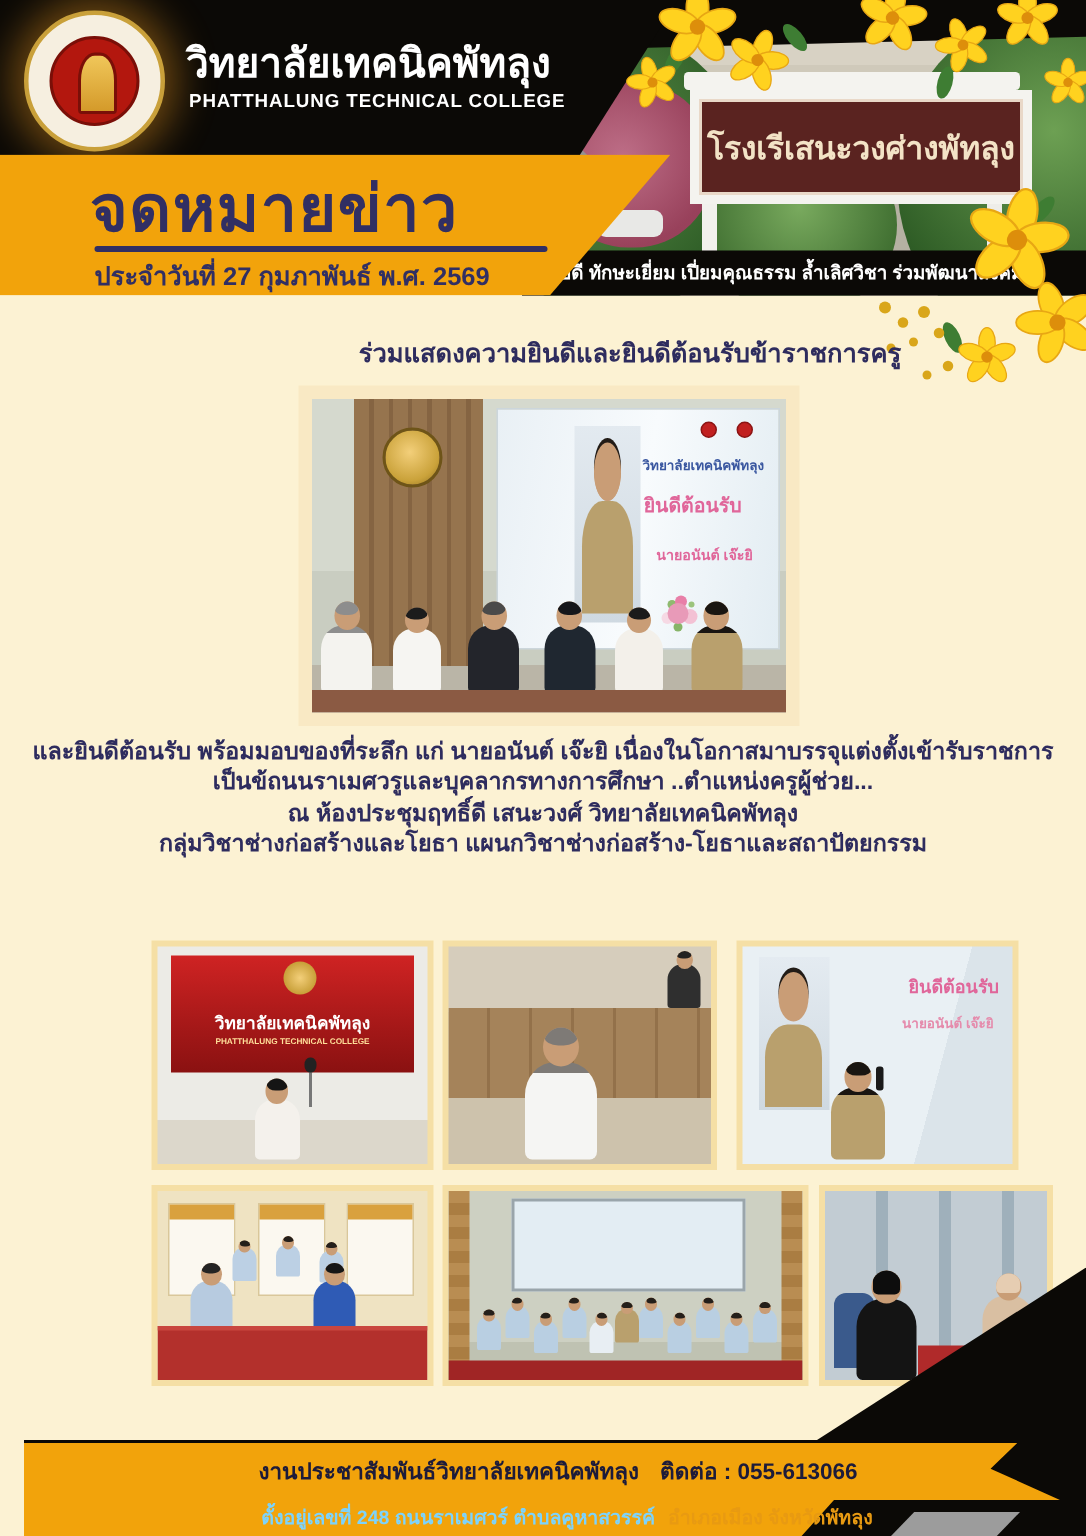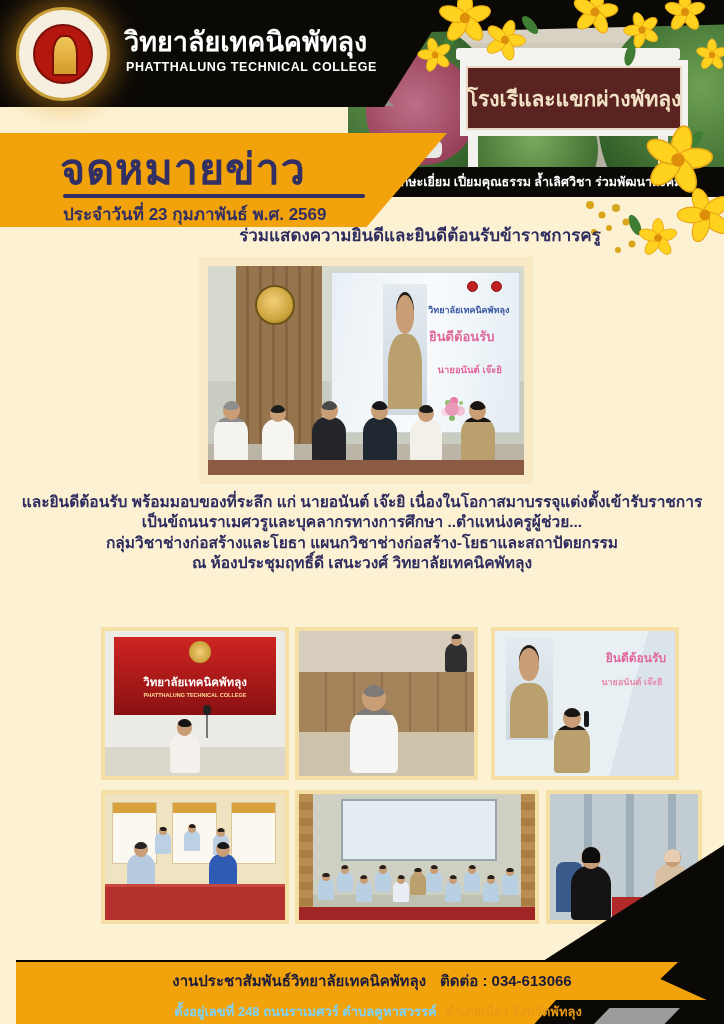--- a/index.html
+++ b/index.html
@@ -41,21 +41,21 @@
   .logo::before{content:"";position:absolute;inset:16%;border-radius:50%;
     background:#b3170e;border:2px solid #7a0f08;}
   .logo::after{content:"";position:absolute;left:38%;top:28%;width:24%;height:42%;
     background:linear-gradient(#f0c75a,#d49a2a);border:2px solid #7a0f08;
     border-radius:45% 45% 8% 8%;}
   .cname-th{left:124px;top:20px;color:#fff;font-size:27px;font-weight:800;white-space:nowrap;}
   .cname-en{left:126px;top:60px;color:#fff;font-size:12.5px;font-weight:700;
     letter-spacing:.6px;white-space:nowrap;}
 
   .banner{left:0;top:103px;width:447px;height:94px;background:#F2A30B;
-    clip-path:polygon(0 0,100% 0,82% 100%,0 100%);margin-top:30px;}
+    clip-path:polygon(0 0,100% 0,82% 100%,0 100%);}
   .banner-title{left:60px;top:2px;color:#312F63;font-size:43px;font-weight:800;
     letter-spacing:1px;white-space:nowrap;}
   .banner-underline{left:63px;top:61px;width:302px;height:4px;background:#312F63;border-radius:2px;}
   .banner-date{left:63px;top:67px;color:#312F63;font-size:17px;font-weight:700;white-space:nowrap;}
 
   .motto-strip{left:348px;top:167px;width:376px;height:30px;background:#0B0906;
     display:flex;align-items:center;justify-content:flex-start;padding-left:10px;box-sizing:border-box;}
   .motto-text{color:#fff;font-size:12.5px;font-weight:700;white-space:nowrap;}
 
   
@@ -173,39 +173,39 @@
     <span class="abs sp-green1"></span>
     <span class="abs sp-green2"></span>
     <span class="abs sp-bougain"></span>
     <span class="abs sp-road"></span>
     <span class="abs sp-car"></span>
     <span class="abs sp-green3"></span>
     <span class="abs sp-postL"></span>
     <span class="abs sp-postR"></span>
     <span class="abs sp-beam"></span>
     <div class="abs sp-board">
-      <span class="sp-board-text">โรงเรีและแขกผ่างพัทลุง</span>
+      <span class="sp-board-text">โรงเรีเสนะวงศ่างพัทลุง</span>
     </div>
   </div>
   <div class="abs top-bar-right"></div>
 
   <div class="abs motto-strip">
     <span class="motto-text">วินัยดี ทักษะเยี่ยม เปี่ยมคุณธรรม ล้ำเลิศวิชา ร่วมพัฒนาสังคม</span>
   </div>
 
   <div class="abs gray-sliver"></div>
   <div class="abs header-black"></div>
   <div class="abs logo"></div>
   <div class="abs cname-th">วิทยาลัยเทคนิคพัทลุง</div>
   <div class="abs cname-en">PHATTHALUNG TECHNICAL COLLEGE</div>
 
   <div class="abs banner">
     <div class="abs banner-title">จดหมายข่าว</div>
     <div class="abs banner-underline"></div>
-    <div class="abs banner-date">ประจำวันที่ 23 กุมภาพันธ์ พ.ศ. 2569</div>
+    <div class="abs banner-date">ประจำวันที่ 27 กุมภาพันธ์ พ.ศ. 2569</div>
   </div>
 
   <svg class="abs flowers" style="left:380px;top:0;" width="344" height="290" viewBox="0 0 344 290">
     <defs>
       <g id="fl">
         <g fill="#FFD21F" stroke="#E8A714" stroke-width="1">
           <ellipse cx="0" cy="-11" rx="6.5" ry="12"></ellipse>
           <ellipse cx="0" cy="-11" rx="6.5" ry="12" transform="rotate(72)"></ellipse>
           <ellipse cx="0" cy="-11" rx="6.5" ry="12" transform="rotate(144)"></ellipse>
           <ellipse cx="0" cy="-11" rx="6.5" ry="12" transform="rotate(216)"></ellipse>
@@ -283,22 +283,22 @@
           <b class="t"></b>
         </span>
       <span class="abs bouquet" style="left:75%;bottom:28%;"></span>
       <span class="abs mp-floor"></span>
     </div>
   </div>
 
   <div class="abs article-body">
     <div>และยินดีต้อนรับ พร้อมมอบของที่ระลึก แก่ นายอนันต์  เจ๊ะยิ เนื่องในโอกาสมาบรรจุแต่งตั้งเข้ารับราชการ</div>
     <div>เป็นข้ถนนราเมศวรูและบุคลากรทางการศึกษา  ..ตำแหน่งครูผู้ช่วย...</div>
+    <div>ณ ห้องประชุมฤทธิ์ดี เสนะวงศ์ วิทยาลัยเทคนิคพัทลุง</div>
     <div>กลุ่มวิชาช่างก่อสร้างและโยธา แผนกวิชาช่างก่อสร้าง-โยธาและสถาปัตยกรรม</div>
-    <div>ณ ห้องประชุมฤทธิ์ดี เสนะวงศ์ วิทยาลัยเทคนิคพัทลุง</div>
   </div>
 
   <div class="abs gph" style="left:101px;top:627px;width:188px;height:153px;">
     <div class="scene g1-scene">
       <div class="abs g1-screen">
         <span class="abs g1-seal"></span>
         <span class="abs g1-l1">วิทยาลัยเทคนิคพัทลุง</span>
         <span class="abs g1-l2">PHATTHALUNG TECHNICAL COLLEGE</span>
       </div>
       <span class="fig" style="left:36%;bottom:2%;--s:15;--shirt:#f4f1ec;--hair:#151515;">
@@ -430,21 +430,21 @@
           <b class="t"></b>
         </span>
       <span class="abs g6-table"></span>
     </div>
   </div>
 
   <div class="abs pre-footer-wedge"></div>
   <div class="abs footer">
     <div class="footer-banner">
       <span>งานประชาสัมพันธ์วิทยาลัยเทคนิคพัทลุง</span>
-      <span>ติดต่อ : 034-613066</span>
+      <span>ติดต่อ : 055-613066</span>
     </div>
     <div class="footer-strip"></div>
     <div class="footer-address">
       <span class="addr-main">ตั้งอยู่เลขที่ 248 ถนนราเมศวร์ ตำบลคูหาสวรรค์</span>
       <span class="addr-tail">อำเภอเมือง จังหวัดพัทลุง</span>
     </div>
     <div class="footer-gray"></div>
   </div>
 
 </div>

